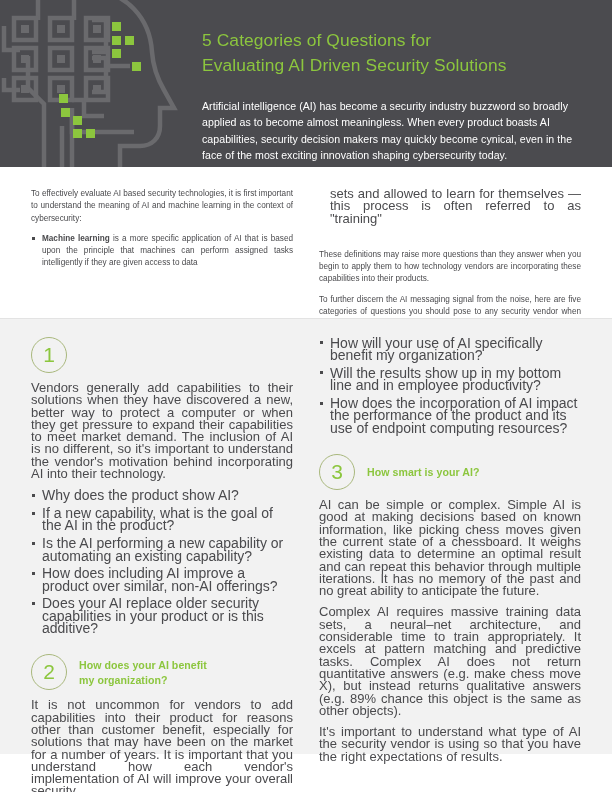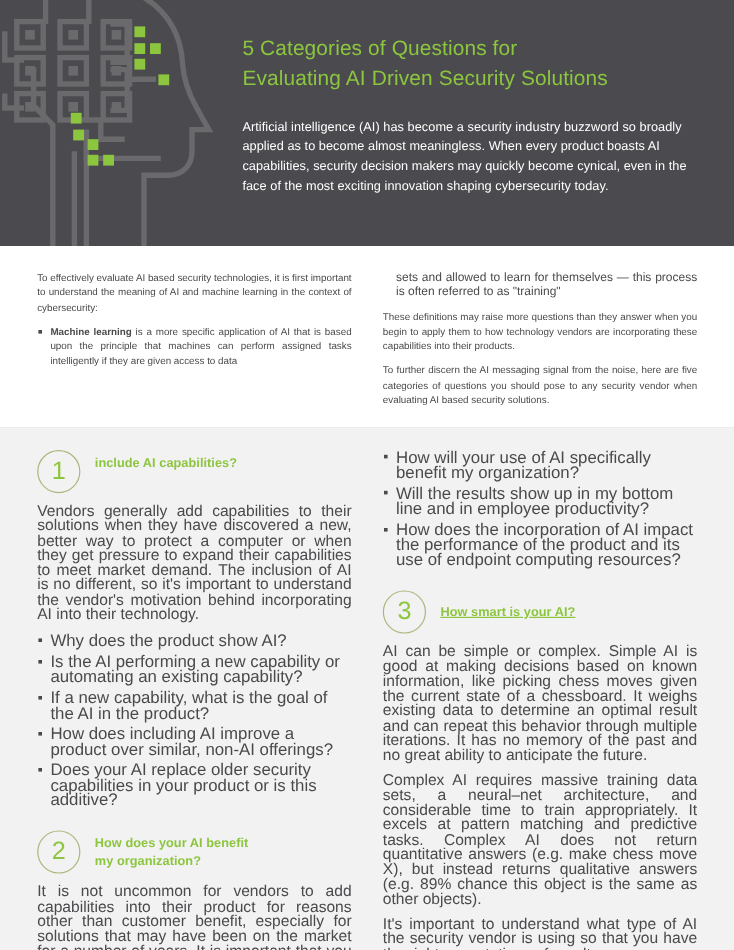--- a/index.html
+++ b/index.html
@@ -13,21 +13,21 @@
     font-family: "Liberation Sans", sans-serif;
     color: #4a4a4d;
     overflow: hidden;
     position: relative;
   }
 
   
   .header {
     position: relative;
     width: 612px;
-    height: 205px;
+    height: 167px;
     background: #4b4b4f;
     overflow: hidden;
     box-sizing: border-box;
   }
   .head-graphic {
     position: absolute;
     left: -6px;
     top: -4px;
     width: 210px;
     height: 212px;
@@ -93,23 +93,23 @@
     position: absolute;
     left: 1px;
     top: 4.4px;
     width: 3px;
     height: 3px;
     background: #4a4a4d;
   }
   .intro ul li b { font-weight: 700; }
   .cont-indent {
     padding-left: 11px;
-    font-size: 10px;
-    line-height: 12.3px;
-    margin: 0 0 8px 0;
+    font-size: 13px;
+    line-height: 12.3px;
+    margin: 0 0 24px 0;
     text-align: justify;
   }
 
   .divider {
     width: 612px;
     height: 1px;
     background: #e3e3e3;
   }
 
   
@@ -146,21 +146,21 @@
   .q-title {
     color: #8cc63e;
     font-size: 10.6px;
     line-height: 15px;
     font-weight: 700;
     margin-left: 12px;
     padding-top: 4px;
     letter-spacing: 0.05px;
   }
   .q-title .l2 { display: block; }
-  .q-head.single .q-title { padding-top: 11px; text-decoration: underline; }
+  .q-head.single .q-title { padding-top: 11px; }
 
   .q-body {
     margin: 0 0 9px 0;
     font-size: 13px;
     line-height: 12.3px;
     text-align: justify;
     color: #4a4a4d;
   }
   .q-list {
     margin: 0 0 10px 0;
@@ -277,30 +277,29 @@
 
 <div class="divider"></div>
 
 <div class="questions">
 
   <div class="q-col">
 
     <div class="q-head">
       <div class="q-circle">1</div>
       <div class="q-title">
-        <span class="l2">include AI capabilities?</span>
       </div>
     </div>
 
     <p class="q-body">Vendors generally add capabilities to their solutions when they have discovered a new, better way to protect a computer or when they get pressure to expand their capabilities to meet market demand. The inclusion of AI is no different, so it's important to understand the vendor's motivation behind incorporating AI into their technology.</p>
 
     <ul class="q-list">
       <li><span class="sq"></span><span>Why does the product show AI?</span></li>
+      <li><span class="sq"></span><span>If a new capability, what is the goal of the AI in the product?</span></li>
       <li><span class="sq"></span><span>Is the AI performing a new capability or automating an existing capability?</span></li>
-      <li><span class="sq"></span><span>If a new capability, what is the goal of the AI in the product?</span></li>
       <li><span class="sq"></span><span>How does including AI improve a product over similar, non-AI offerings?</span></li>
       <li><span class="sq"></span><span>Does your AI replace older security capabilities in your product or is this additive?</span></li>
     </ul>
 
     <div class="spacer-10"></div>
 
     <div class="q-head">
       <div class="q-circle">2</div>
       <div class="q-title">
         <span>How does your AI benefit</span>

